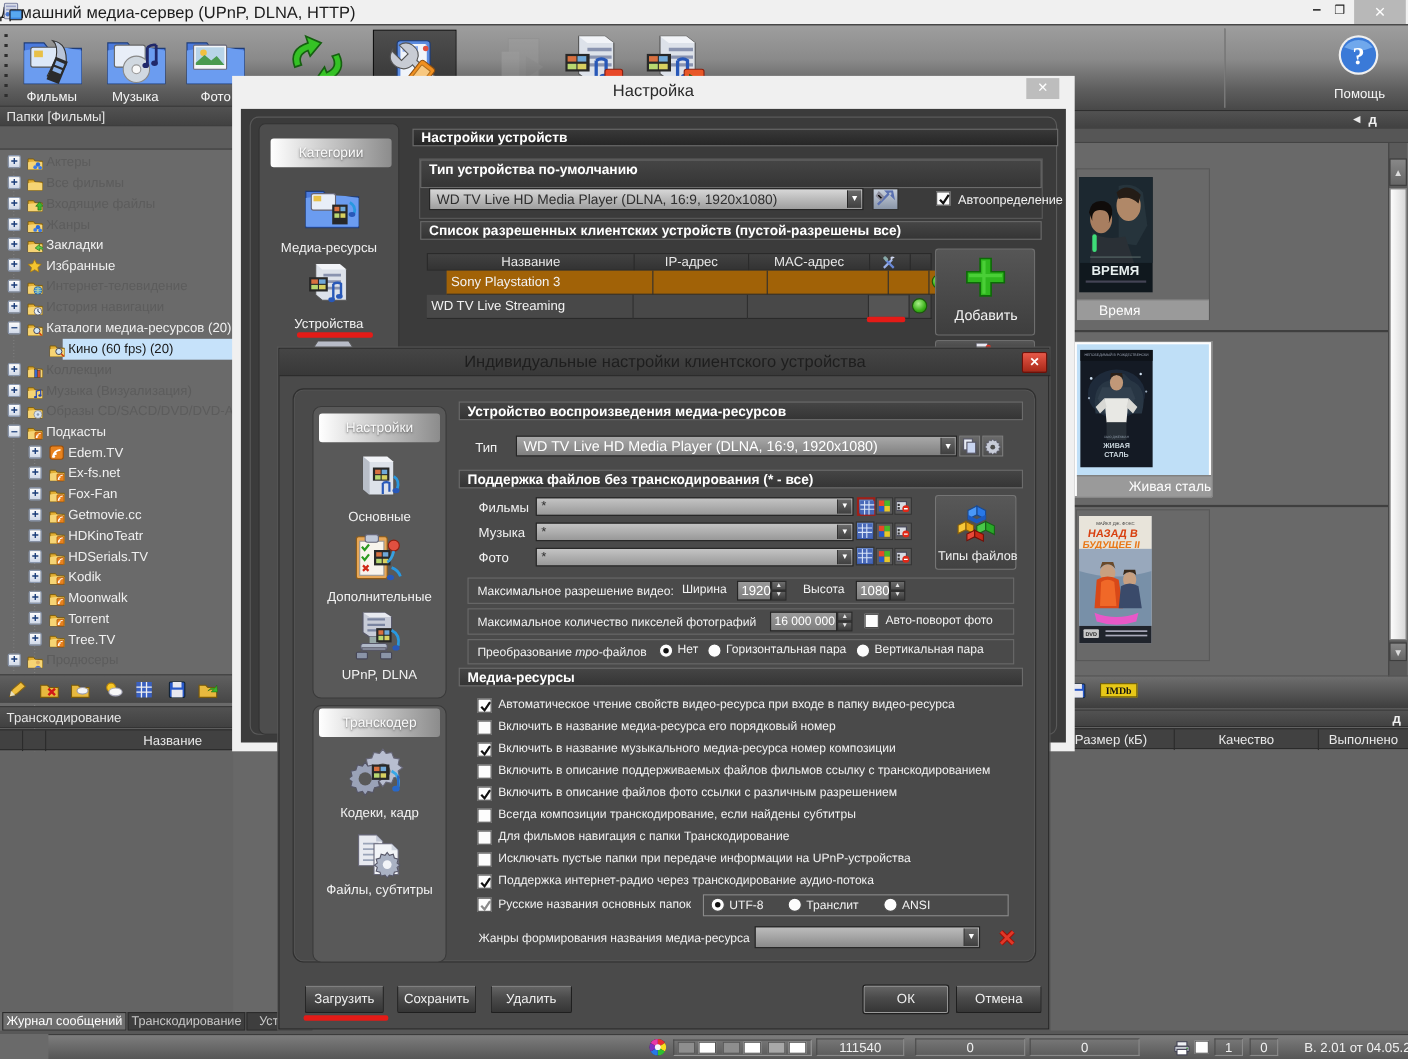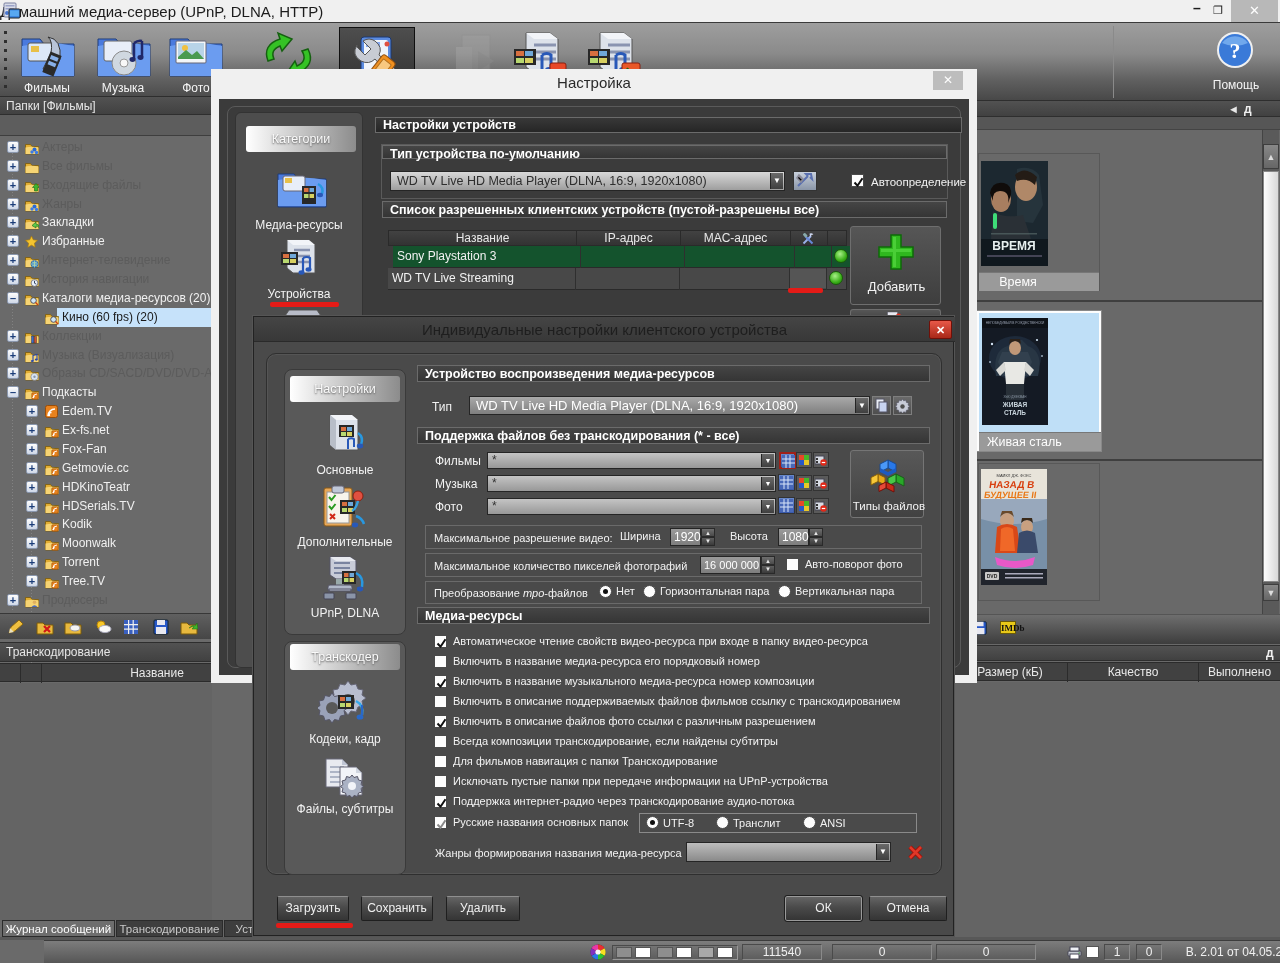--- a/index.html
+++ b/index.html
@@ -494,21 +494,21 @@
         <path d="M20 34 h26 l4 10 -6 14 h-22 l-6 -14z" fill="#32404e"></path>
         <ellipse cx="33" cy="30" rx="6" ry="7" fill="#c09878"></ellipse>
         <path d="M27 26 q6 -6 12 0 l-1 -5 h-10z" fill="#2a2018"></path>
         <path d="M22 44 h22 l-2 22 h-18z" fill="#e8e8e4"></path>
         <path d="M22 44 l-8 8 4 6 6 -6z M44 44 l8 8 -4 6 -6 -6z" fill="#d8d8d4"></path>
         <rect x="24" y="66" width="18" height="16" fill="#283038"></rect>
         <text x="33" y="89" font-size="6.5" font-weight="bold" fill="#c8d4dc" text-anchor="middle" font-family="Liberation Sans">ЖИВАЯ</text>
         <text x="33" y="97" font-size="6.5" font-weight="bold" fill="#c8d4dc" text-anchor="middle" font-family="Liberation Sans">СТАЛЬ</text>
         <text x="33" y="80" font-size="3" fill="#8a96a4" text-anchor="middle">ХЬЮ ДЖЕКМАН</text>
       </svg>
-      <div class="posterlbl" style="left:2px;top:121px;width:122px;height:19px;text-align:left;padding-left:8px">Живая сталь</div>
+      <div class="posterlbl" style="left:2px;top:121px;width:122px;height:19px;text-align:right;padding-left:8px">Живая сталь</div>
     </div>
     <div class="abs" style="left:4px;top:359px;width:304px;height:2px;background:#3f3f3f"></div>
 
     <div class="postercell" style="left:24px;top:363px;width:122px;height:138px">
       <svg class="abs" style="left:2px;top:5px" width="66" height="116" viewBox="0 0 66 116">
         <rect width="66" height="116" fill="#d8dce4"></rect>
         <rect width="66" height="30" fill="#e8e4da"></rect>
         <text x="33" y="8" font-size="4" fill="#333" text-anchor="middle">МАЙКЛ ДЖ. ФОКС</text>
         <text x="33" y="19" font-size="10" font-weight="bold" fill="#d84010" text-anchor="middle" transform="skewX(-8)" font-family="Liberation Sans">НАЗАД В</text>
         <text x="33" y="29" font-size="9" font-weight="bold" fill="#e87818" text-anchor="middle" transform="skewX(-8)" font-family="Liberation Sans">БУДУЩЕЕ II</text>
@@ -534,21 +534,21 @@
     <div class="abs" style="left:309px;top:44px;width:16px;height:25px;background:linear-gradient(#888,#666);border:1px solid #3e3e3e;color:#ddd;font-size:9px;text-align:center;line-height:24px">▲</div>
     <div class="abs" style="left:309px;top:71px;width:16px;height:411px;background:linear-gradient(90deg,#fdfdfd,#d8d8d8);border:1px solid #888"></div>
     <div class="abs" style="left:309px;top:484px;width:16px;height:17px;background:linear-gradient(#888,#666);border:1px solid #3e3e3e;color:#ddd;font-size:9px;text-align:center;line-height:16px">▼</div>
 
     <div class="abs" style="left:0;top:514px;width:326px;height:30px;background:linear-gradient(#6e6e6e,#3d3d3d);border-top:1px solid #555">
       <svg class="abs" style="left:18px;top:5px" width="16" height="16" viewBox="0 0 18 18">
           <rect x="2" y="2" width="14" height="14" rx="1" fill="#2858c8" stroke="#123"></rect>
           <rect x="5" y="2" width="8" height="5" fill="#e8e8f0"></rect>
           <rect x="4" y="9" width="10" height="7" fill="#e8e8f0"></rect>
         </svg>
-      <div class="abs" style="left:46px;top:6px;width:16px;height:13px;background:#e8c818;border:1px solid #6a5a08;color:#111;font-size:9px;font-weight:bold;text-align:center;line-height:12px;font-family:'Liberation Serif'">IMDb</div>
+      <div class="abs" style="left:46px;top:6px;width:34px;height:13px;background:#e8c818;border:1px solid #6a5a08;color:#111;font-size:9px;font-weight:bold;text-align:center;line-height:12px;font-family:'Liberation Serif'">IMDb</div>
     </div>
     <div class="phead abs" style="left:0;top:545px;width:326px;height:16px">
       <div class="abs" style="left:312px;top:0px;color:#f0f0f0;font-size:12px;font-weight:bold">д</div>
     </div>
 
     <div class="abs" style="left:0;top:562px;width:326px;height:19px;background:#414141;border-top:1px solid #2b2b2b;border-bottom:1px solid #2b2b2b">
       <div class="abs" style="left:0;top:0;width:112px;color:#e8e8e8;font-size:12px;line-height:18px;text-align:center">Размер (кБ)</div>
       <div class="abs" style="left:113px;top:0;width:1px;height:19px;background:#2b2b2b"></div>
       <div class="abs" style="left:114px;top:0;width:130px;color:#e8e8e8;font-size:12px;line-height:18px;text-align:center">Качество</div>
       <div class="abs" style="left:244px;top:0;width:1px;height:19px;background:#2b2b2b"></div>
@@ -639,21 +639,21 @@
       <div class="sidelbl" style="left:15px;top:188px;font-size:12px">Устройства</div>
       <div class="redline" style="left:51px;top:203px;width:69px;height:5px"></div>
       <svg class="abs" style="left:62px;top:211px" width="44" height="6" viewBox="0 0 44 6">
           <path d="M4 6 h36 l-4 -6 h-28z" fill="#b8bcc8" stroke="#555"></path>
         </svg>
 
       <div class="ghead" style="left:156px;top:18px;width:587px;height:16px;background:linear-gradient(#383838,#262626)">
           <span style="line-height:15px">Настройки устройств</span>
         </div>
       <div class="abs" style="left:162px;top:45px;width:567px;height:55px;border:1px solid #5a5a5a"></div>
-      <div class="ghead" style="left:163px;top:46px;width:565px;height:14px">
+      <div class="ghead" style="left:163px;top:46px;width:565px;height:26px">
           <span style="line-height:16px">Тип устройства по-умолчанию</span>
         </div>
       <div class="dfield" style="left:171px;top:72px;width:395px;height:20px;line-height:19px;padding-left:6px;font-size:12.5px">WD TV Live HD Media Player (DLNA, 16:9, 1920x1080)
         <div class="drop" style="height:16px;right:1px;font-size:8px;line-height:16px">▼</div>
       </div>
       <div class="abs" style="left:574px;top:72px;width:24px;height:20px;background:linear-gradient(#c8d0dc,#8a96a8);border:1px solid #333">
         <svg width="20" height="16" viewBox="0 0 20 16" style="margin:1px 0 0 1px">
             <path d="M3 13 L13 3 m0 0 l-2 -2 5 0 1 5 -2 -2" stroke="#5a70b0" stroke-width="2" fill="none"></path>
             <path d="M4 3 l4 4 m-6 -2 l4 4 2 -3 -4 -4z" stroke="#8a8a98" stroke-width="1.6"></path>
           </svg>
@@ -676,21 +676,21 @@
           <div class="abs" style="left:292px;top:0;width:109px;color:#e8e8e8;font-size:12px;line-height:15px;text-align:center">MAC-адрес</div>
           <div class="abs" style="left:401px;top:0;width:1px;height:16px;background:#2a2a2a"></div>
           <svg class="abs" style="left:412px;top:1px" width="14" height="14" viewBox="0 0 14 14">
               <path d="M2.5 11.5 L10 4" stroke="#9ab0e8" stroke-width="2"></path>
               <path d="M8.6 1.6 a3.2 3.2 0 0 1 3.8 .8 l-2 .5 -.5 2 a3.2 3.2 0 0 1 -1.3 -3.3z" fill="#d0d8f0"></path>
               <path d="M11.5 11.5 L4 4" stroke="#6888d8" stroke-width="2"></path>
               <rect x="2" y="1.5" width="4.5" height="3" rx="1" fill="#8aa" transform="rotate(45 4 3)"></rect>
             </svg>
           <div class="abs" style="left:438px;top:0;width:1px;height:16px;background:#2a2a2a"></div>
         </div>
-        <div class="abs" style="left:5px;top:16px;width:459px;height:22px;background:#14532d;border:1px solid #2a2a2a;border-top:none;border-left:none">
+        <div class="abs" style="left:18px;top:16px;width:459px;height:22px;background:#a16207;border:1px solid #2a2a2a;border-top:none;border-left:none">
           <div class="abs" style="left:4px;top:3px;color:#f2f2f2;font-size:12px">Sony Playstation 3</div>
           <div class="abs" style="left:187px;top:0;width:1px;height:22px;background:#2f2f2f"></div>
           <div class="abs" style="left:291px;top:0;width:1px;height:22px;background:#2f2f2f"></div>
           <div class="abs" style="left:401px;top:0;width:1px;height:22px;background:#2f2f2f"></div>
           <div class="abs" style="left:438px;top:0;width:1px;height:22px;background:#2f2f2f"></div>
           <div class="abs" style="left:441px;top:3px;width:14px;height:14px;border-radius:50%;background:radial-gradient(circle at 5px 4px,#a8f088,#3ab018 60%,#187a08);border:1px solid #1a5a0a"></div>
         </div>
         <div class="abs" style="left:0;top:38px;width:459px;height:22px;background:#484848;border:1px solid #2a2a2a;border-top:none;border-left:none">
           <div class="abs" style="left:4px;top:3px;color:#f2f2f2;font-size:12px">WD TV Live Streaming</div>
           <div class="abs" style="left:187px;top:0;width:1px;height:22px;background:#2f2f2f"></div>

